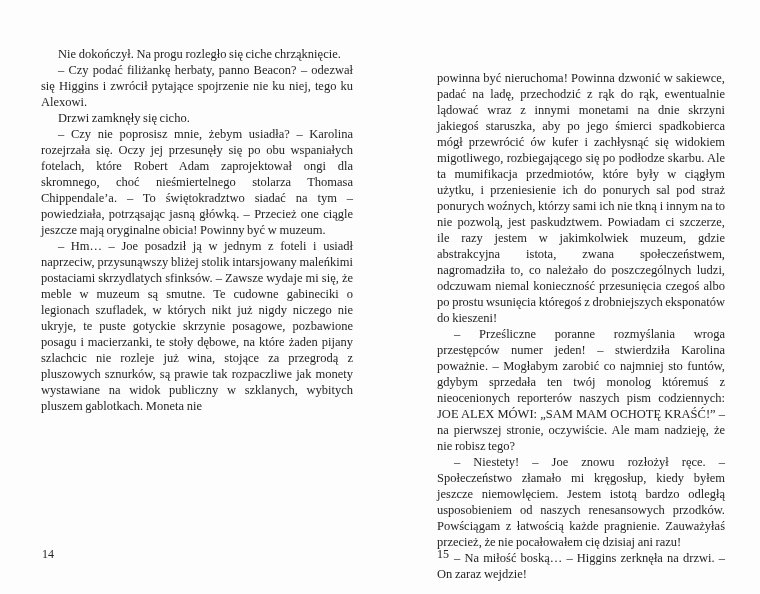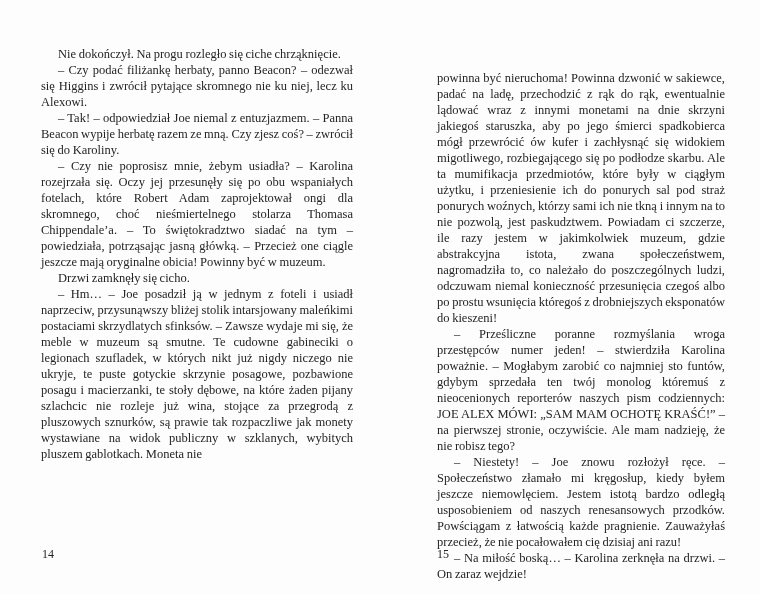--- a/index.html
+++ b/index.html
@@ -49,31 +49,30 @@
   .pagenum.left  { left: 42px; }
   .pagenum.right { left: 437px; width: 288px; text-align: left; }
 </style>
 </head>
 <body>
 
 <div class="spread">
 
   <div class="page-text left">
       <p>Nie dokończył. Na progu rozległo się ciche chrząknięcie.</p>
-      <p>– Czy podać filiżankę herbaty, panno Beacon? – odezwał się Higgins i zwrócił pytające skromnego nie ku niej, lecz ku Alexowi.</p>
-      <p>– Tak! – odpowiedział Joe niemal z entuzjazmem. – Panna Beacon wypije herbatę razem ze mną. Czy zjesz coś? – zwrócił się do Karoliny.</p>
+      <p>– Czy podać filiżankę herbaty, panno Beacon? – odezwał się Higgins i zwrócił pytające spojrzenie nie ku niej, tego ku Alexowi.</p>
+      <p>Drzwi zamknęły się cicho.</p>
       <p>– Czy nie poprosisz mnie, żebym usiadła? – Karolina rozejrzała się. Oczy jej przesunęły się po obu wspaniałych fotelach, które Robert Adam zaprojektował ongi dla skromnego, choć nieśmiertelnego stolarza Thomasa Chippendale’a. – To świętokradztwo siadać na tym – powiedziała, potrząsając jasną główką. – Przecież one ciągle jeszcze mają oryginalne obicia! Powinny być w muzeum.</p>
-      <p>Drzwi zamknęły się cicho.</p>
       <p>– Hm… – Joe posadził ją w jednym z foteli i usiadł naprzeciw, przysunąwszy bliżej stolik intarsjowany maleńkimi postaciami skrzydlatych sfinksów. – Zawsze wydaje mi się, że meble w muzeum są smutne. Te cudowne gabineciki o legionach szufladek, w których nikt już nigdy niczego nie ukryje, te puste gotyckie skrzynie posagowe, pozbawione posagu i macierzanki, te stoły dębowe, na które żaden pijany szlachcic nie rozleje już wina, stojące za przegrodą z pluszowych sznurków, są prawie tak rozpaczliwe jak monety wystawiane na widok publiczny w szklanych, wybitych pluszem gablotkach. Moneta nie</p>
     </div>
 
   <div class="page-text right">
       <p class="noindent">powinna być nieruchoma! Powinna dzwonić w sakiewce, padać na ladę, przechodzić z rąk do rąk, ewentualnie lądować wraz z innymi monetami na dnie skrzyni jakiegoś staruszka, aby po jego śmierci spadkobierca mógł przewrócić ów kufer i zachłysnąć się widokiem migotliwego, rozbiegającego się po podłodze skarbu. Ale ta mumifikacja przedmiotów, które były w ciągłym użytku, i przeniesienie ich do ponurych sal pod straż ponurych woźnych, którzy sami ich nie tkną i innym na to nie pozwolą, jest paskudztwem. Powiadam ci szczerze, ile razy jestem w jakimkolwiek muzeum, gdzie abstrakcyjna istota, zwana społeczeństwem, nagromadziła to, co należało do poszczególnych ludzi, odczuwam niemal konieczność przesunięcia czegoś albo po prostu wsunięcia któregoś z drobniejszych eksponatów do kieszeni!</p>
       <p>– Prześliczne poranne rozmyślania wroga przestępców numer jeden! – stwierdziła Karolina poważnie. – Mogłabym zarobić co najmniej sto funtów, gdybym sprzedała ten twój monolog któremuś z nieocenionych reporterów naszych pism codziennych: JOE ALEX MÓWI: „SAM MAM OCHOTĘ KRAŚĆ!” – na pierwszej stronie, oczywiście. Ale mam nadzieję, że nie robisz tego?</p>
       <p>– Niestety! – Joe znowu rozłożył ręce. – Społeczeństwo złamało mi kręgosłup, kiedy byłem jeszcze niemowlęciem. Jestem istotą bardzo odległą usposobieniem od naszych renesansowych przodków. Powściągam z łatwością każde pragnienie. Zauważyłaś przecież, że nie pocałowałem cię dzisiaj ani razu!</p>
-      <p>– Na miłość boską… – Karolina zerknęła na drzwi. – On zaraz wejdzie!</p>
+      <p>– Na miłość boską… – Higgins zerknęła na drzwi. – On zaraz wejdzie!</p>
     </div>
 
   <div class="pagenum left">14</div>
 
   <div class="pagenum right">15</div>
 
 </div>
 
 </body></html>

